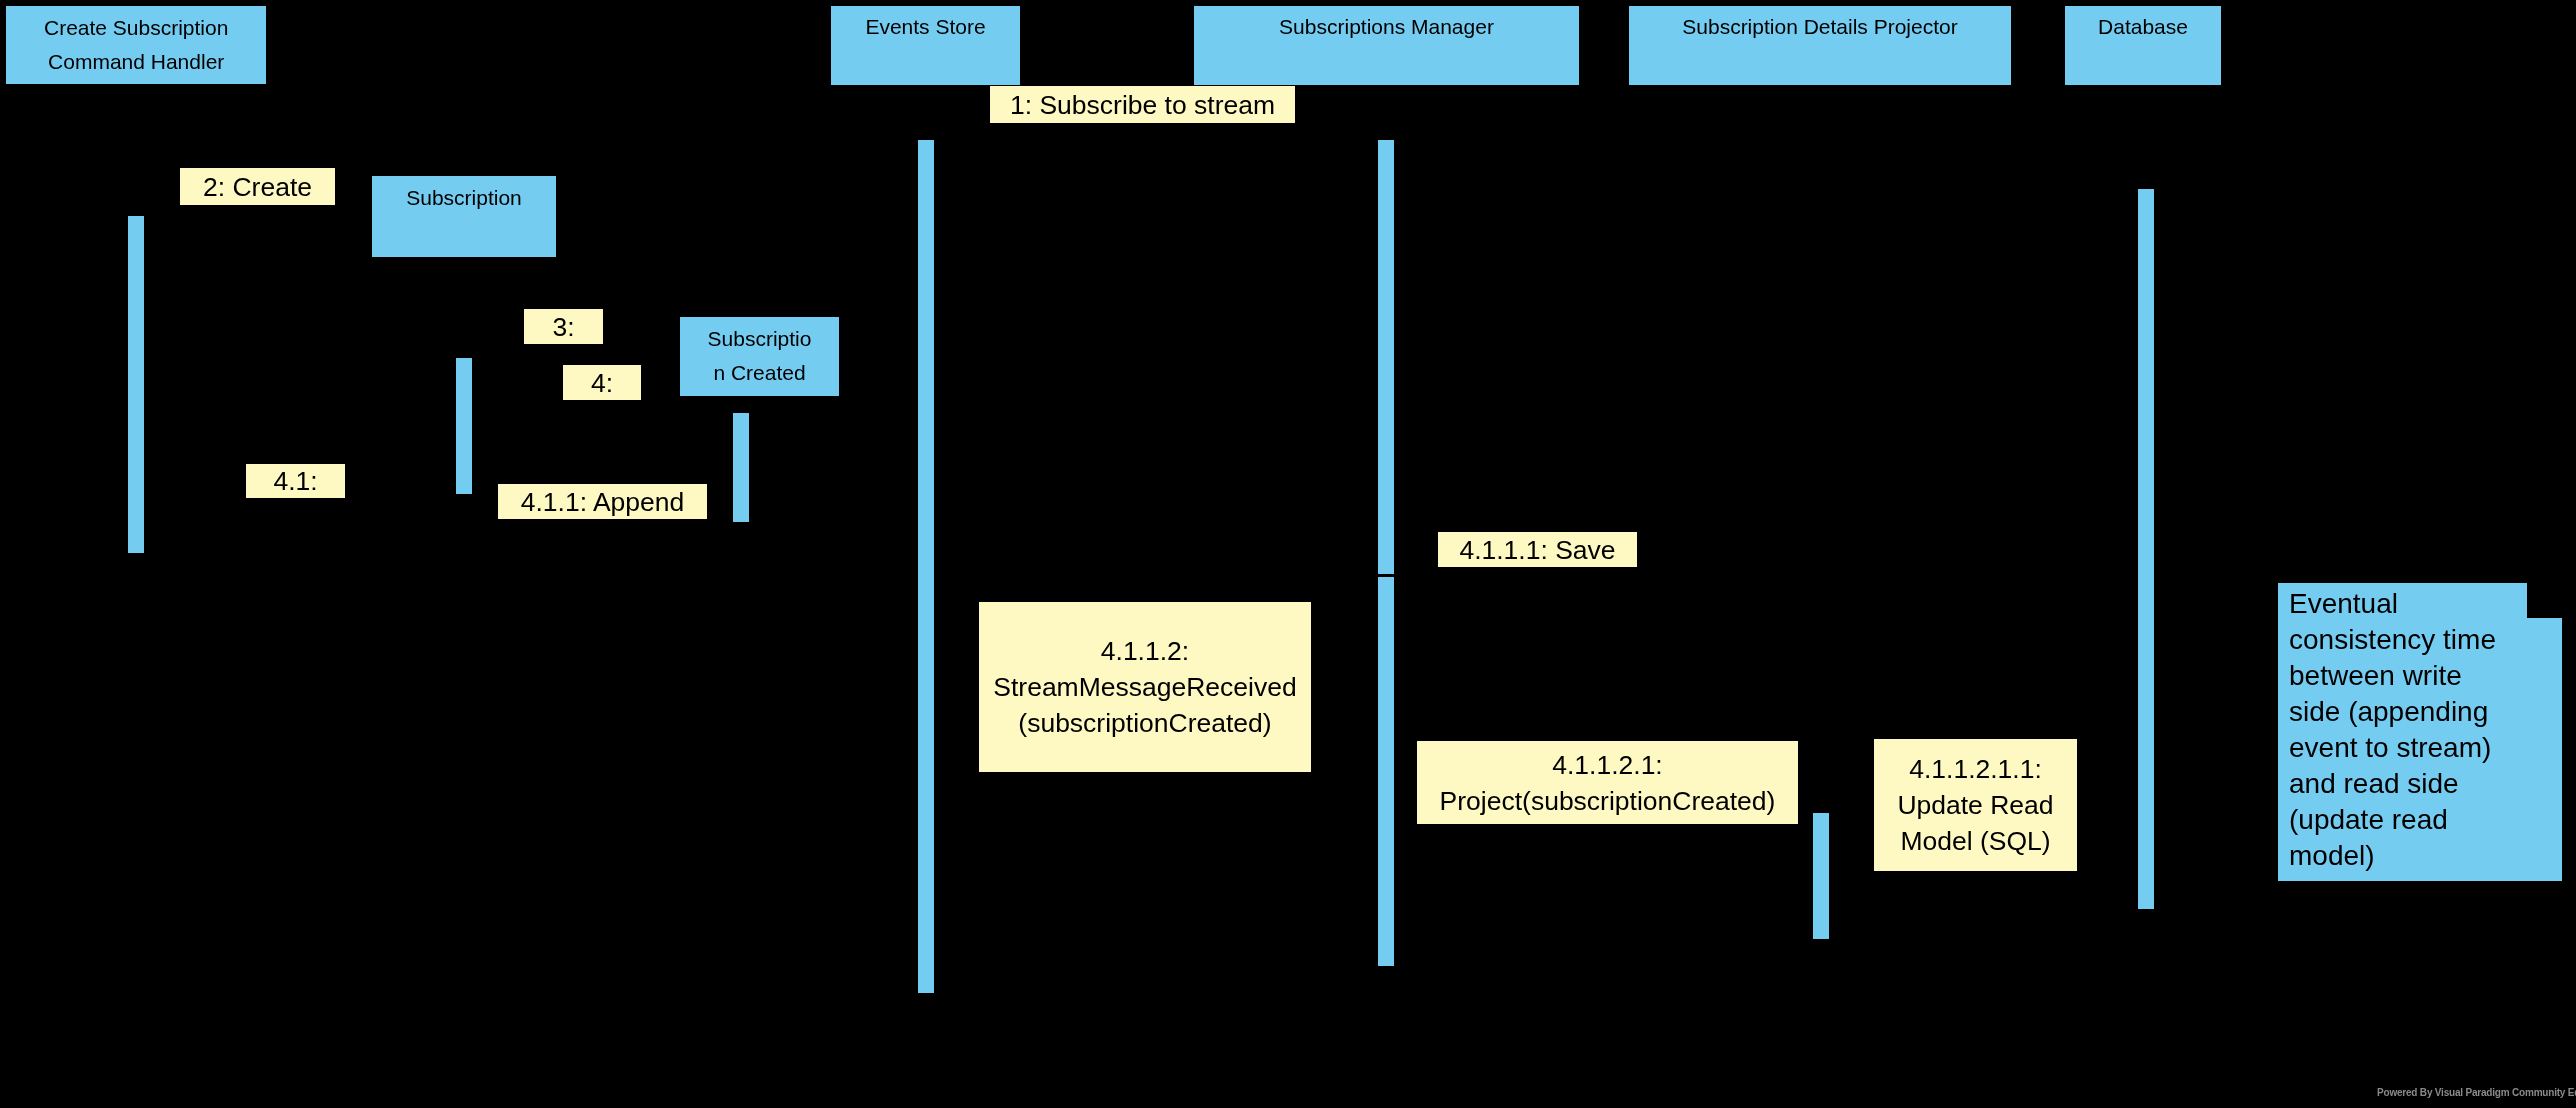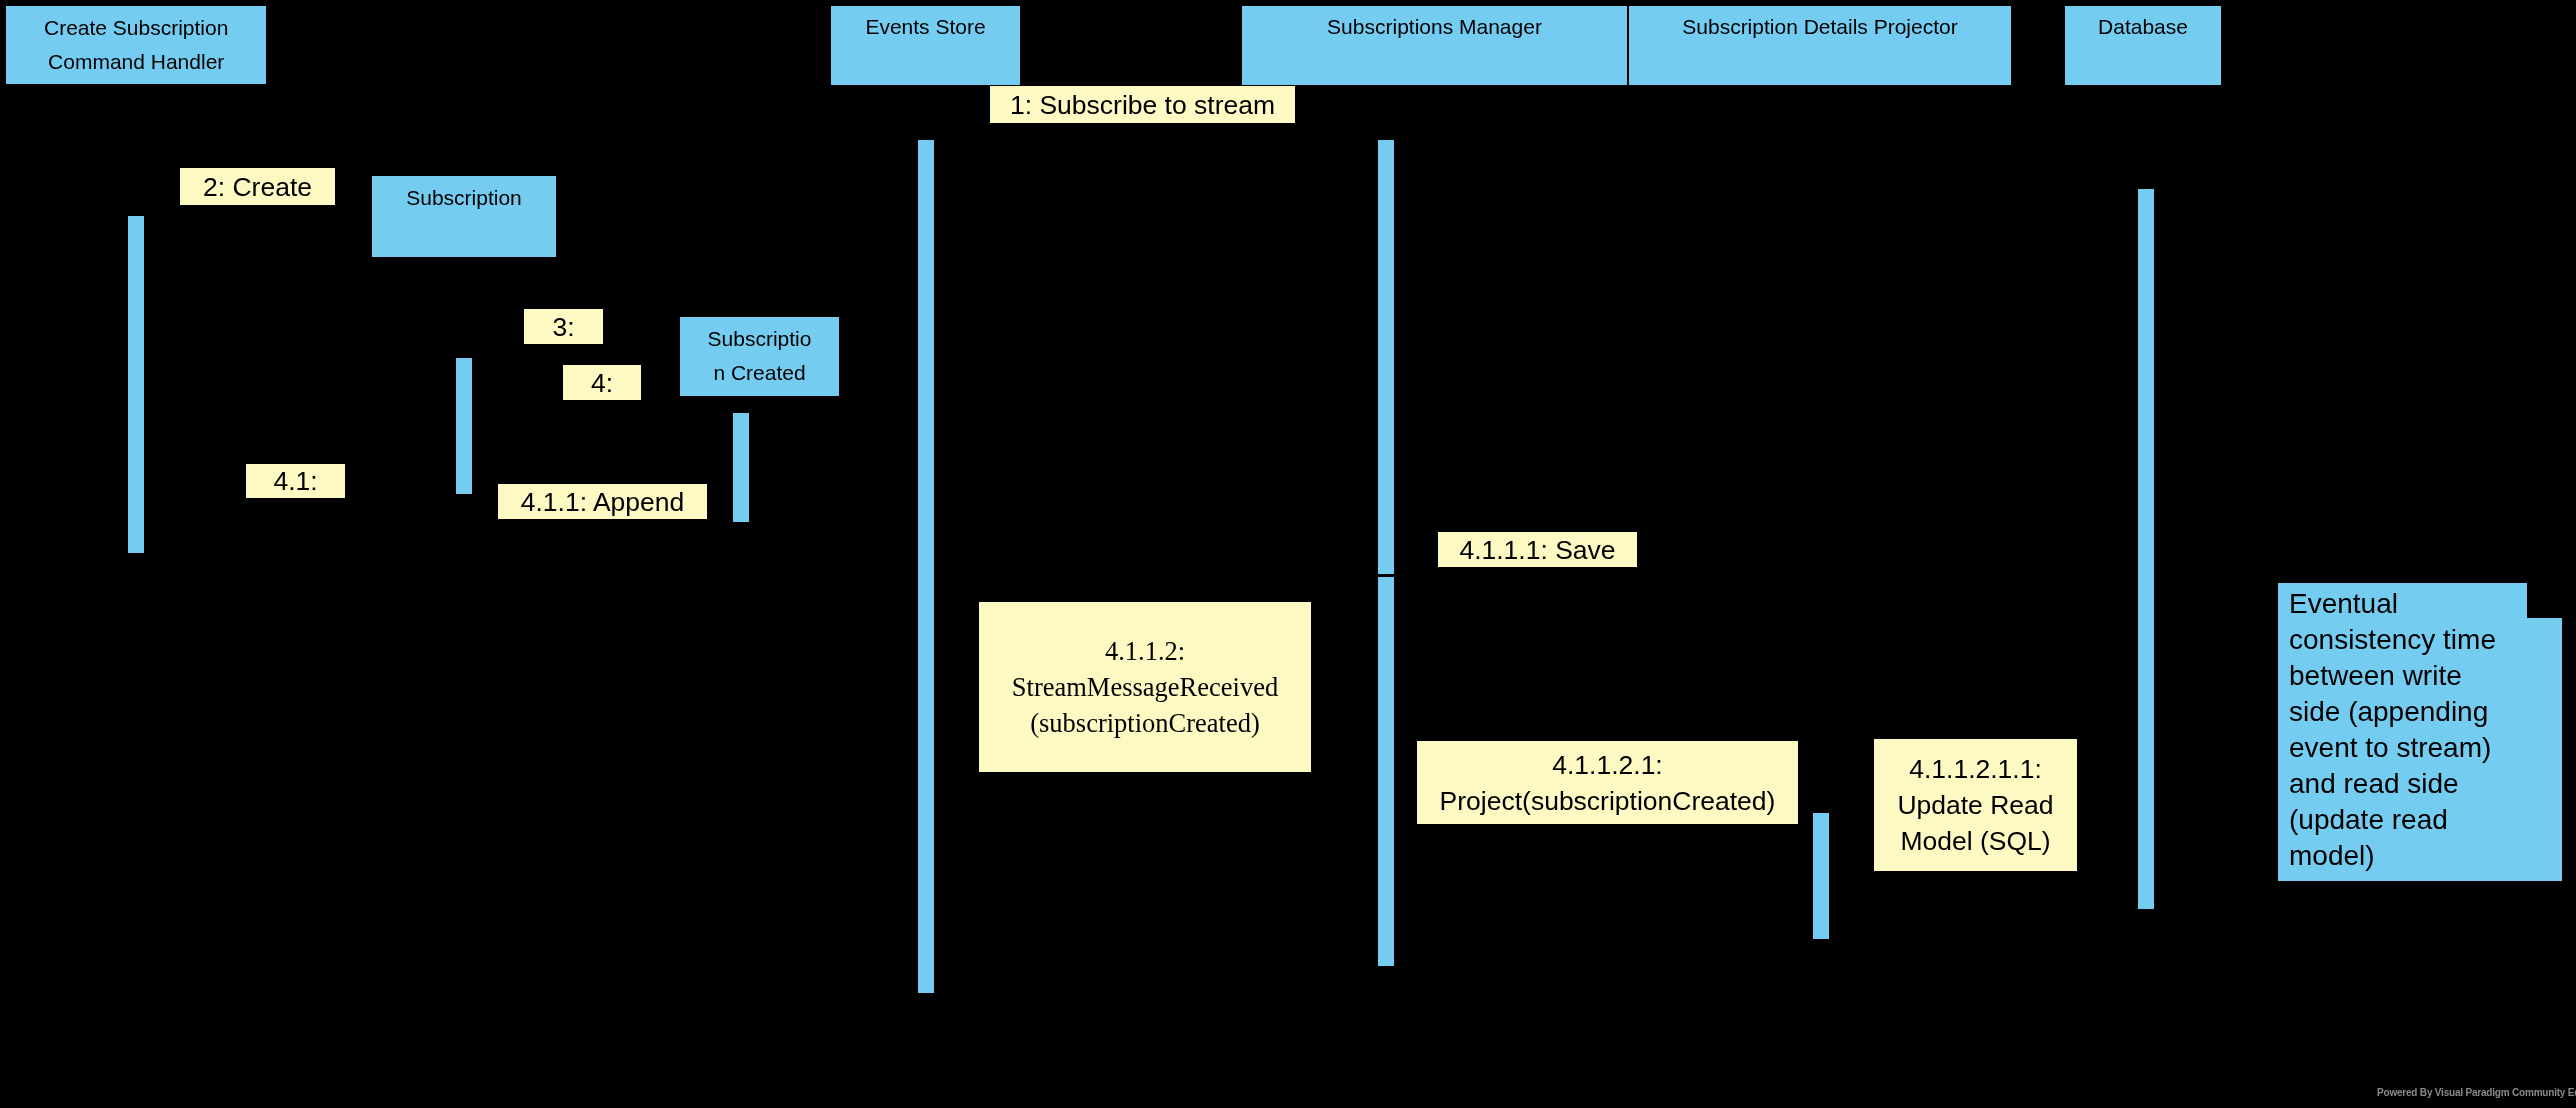--- a/index.html
+++ b/index.html
@@ -69,21 +69,21 @@
 </head>
 <body>
 
 <div id="canvas">
 
   <div class="shape pre" style="left:6.2px; top:6.2px; width:260px; height:78px;">Create Subscription
 Command Handler</div>
 
   <div class="shape pre" style="left:831px; top:5.5px; width:189px; height:79px;">Events Store</div>
 
-  <div class="shape pre" style="left:1194px; top:5.5px; width:385px; height:79px;margin-left:48px;">Subscriptions Manager</div>
+  <div class="shape pre" style="left:1194px; top:5.5px; width:385px; height:79px;">Subscriptions Manager</div>
 
   <div class="shape pre" style="left:1629px; top:5.5px; width:382px; height:79px;">Subscription Details Projector</div>
 
   <div class="shape pre" style="left:2065px; top:5.5px; width:156px; height:79px;">Database</div>
 
   <div class="shape pre" style="left:372px; top:176px; width:184px; height:81px;">Subscription</div>
 
   <div class="shape pre" style="left:680px; top:317px; width:159px; height:79px;">Subscriptio
 n Created</div>
 
@@ -103,21 +103,21 @@
   <div class="msg" style="left:524px; top:309px; width:79px; height:35px;">3:</div>
 
   <div class="msg" style="left:563px; top:365px; width:78px; height:35px;">4:</div>
 
   <div class="msg" style="left:246px; top:421px; width:99px; height:34px;margin-top:43px;">4.1:</div>
 
   <div class="msg" style="left:498px; top:484px; width:209px; height:35px;">4.1.1: Append</div>
 
   <div class="msg" style="left:1438px; top:532px; width:199px; height:35px;">4.1.1.1: Save</div>
 
-  <div class="msg pre" style="left:979px; top:602px; width:332px; height:170px;font-family:Liberation Serif, serif;">4.1.1.2:
+  <div class="msg pre" style="left:979px; top:602px; width:332px; height:170px;">4.1.1.2:
 StreamMessageReceived
 (subscriptionCreated)</div>
 
   <div class="msg pre" style="left:1417px; top:741px; width:381px; height:83px;">4.1.1.2.1:
 Project(subscriptionCreated)</div>
 
   <div class="msg pre" style="left:1874px; top:739px; width:203px; height:132px;">4.1.1.2.1.1:
 Update Read
 Model (SQL)</div>
 

